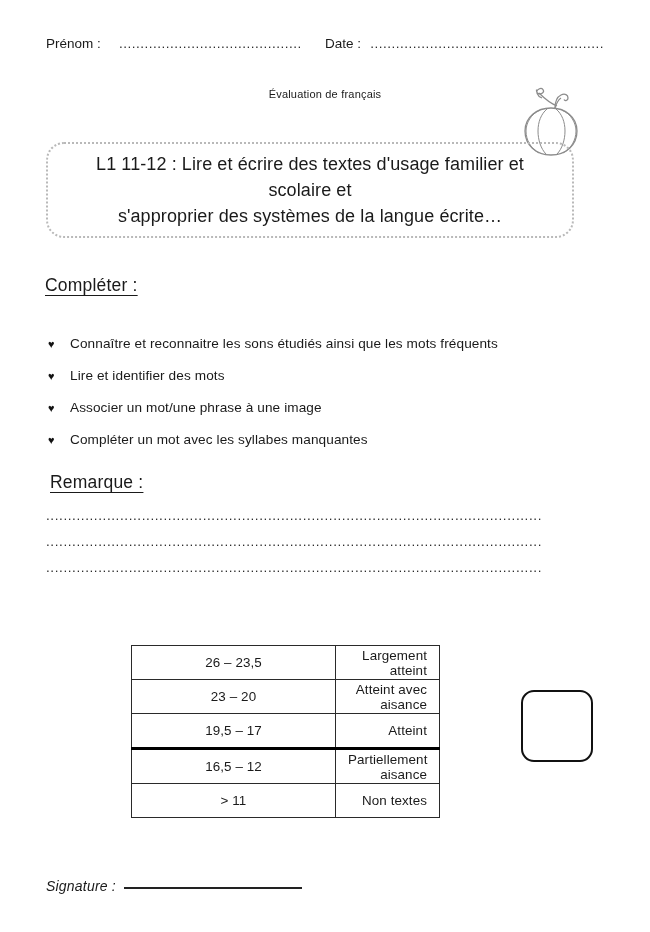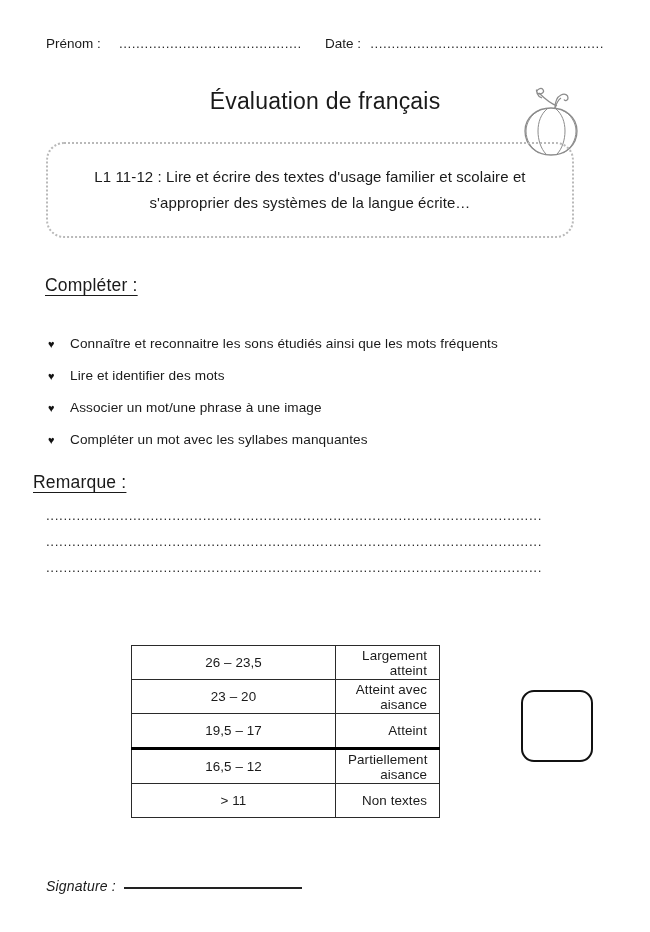--- a/index.html
+++ b/index.html
@@ -45,21 +45,21 @@
   .dots-prenom { width: 196px; }
   .dots-date   { width: 238px; }
 
   
   .doc-title {
     position: absolute;
     top: 88px;
     left: 0;
     width: 650px;
     text-align: center;
-    font-size: 23px;
+    font-size: 11px;
     letter-spacing: .2px;
   }
 
   
   .pumpkin {
     position: absolute;
     top: 76px;
     left: 505px;
     width: 92px;
     height: 82px;
@@ -75,37 +75,37 @@
     border: 2px dotted #b9b9b9;
     border-radius: 18px;
     box-sizing: border-box;
     display: flex;
     flex-direction: column;
     align-items: center;
     justify-content: center;
     padding: 0 26px;
   }
   .competency-line {
-    font-size: 15px;
+    font-size: 18px;
     line-height: 26px;
     text-align: center;
     letter-spacing: .1px;
   }
 
   
   .section-heading {
     position: absolute;
     font-size: 17.5px;
     letter-spacing: .2px;
     text-decoration: underline;
     text-underline-offset: 4px;
     text-decoration-thickness: 1.2px;
   }
   .heading-criteres { top: 275px; left: 45px; }
-  .heading-remarque { top: 472px; left: 33px; }
+  .heading-remarque { top: 472px; left: 50px; }
 
   
   .criteria {
     position: absolute;
     top: 328px;
     left: 48px;
     width: 560px;
     margin: 0;
     padding: 0;
     list-style: none;

